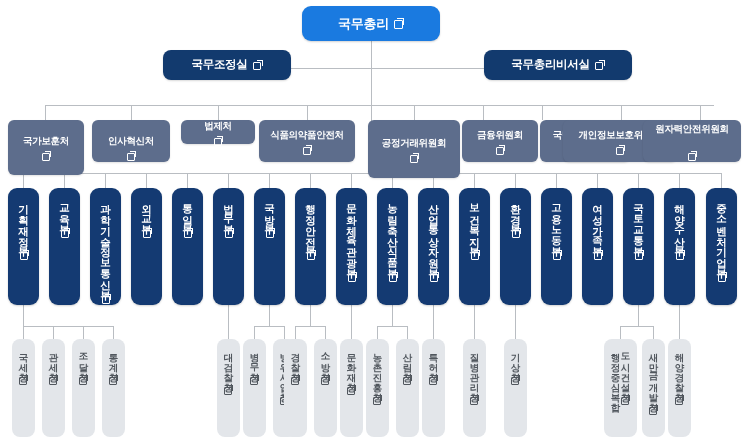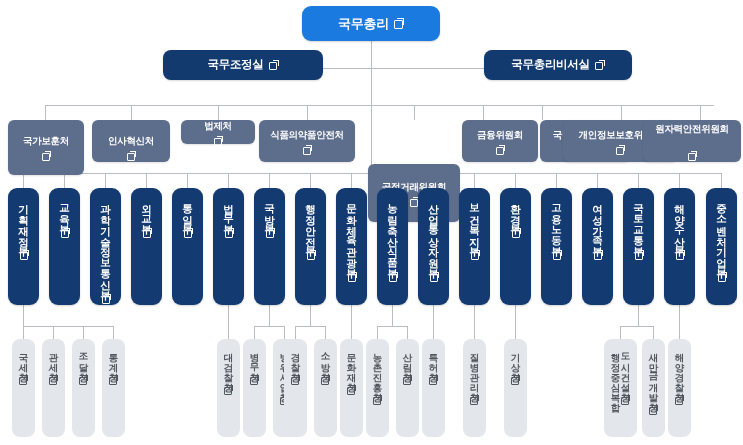--- a/index.html
+++ b/index.html
@@ -221,21 +221,21 @@
     <line x1="509" y1="68" x2="509" y2="50"></line>
   </svg>
 
   <div class="node lv-pm" style="left:302px;top:6px;width:138px;height:35px;">
     <span class="inline-row">
       <span>국무총리</span>
       <span class="ext"></span>
     </span>
   </div>
 
-  <div class="node lv-office" style="left:163px;top:50px;width:160px;height:30px;">
+  <div class="node lv-office" style="left:163px;top:50px;width:128px;height:30px;">
     <span class="inline-row">
       <span>국무조정실</span>
       <span class="ext"></span>
     </span>
   </div>
   <div class="node lv-office" style="left:484px;top:50px;width:148px;height:30px;">
     <span class="inline-row">
       <span>국무총리비서실</span>
       <span class="ext"></span>
     </span>
@@ -250,21 +250,21 @@
     <span class="ext vstack-icon"></span>
   </div>
   <div class="node lv-cheo" style="left:181px;top:120px;width:74px;height:24px;">
     <span>법제처</span>
     <span class="ext vstack-icon"></span>
   </div>
   <div class="node lv-cheo" style="left:259px;top:120px;width:96px;height:42px;">
     <span>식품의약품안전처</span>
     <span class="ext vstack-icon"></span>
   </div>
-  <div class="node lv-cheo" style="left:368px;top:120px;width:92px;height:58px;margin-top:44px;">
+  <div class="node lv-cheo" style="left:368px;top:120px;width:92px;height:58px;">
     <span>공정거래위원회</span>
     <span class="ext vstack-icon"></span>
   </div>
   <div class="node lv-cheo" style="left:462px;top:120px;width:76px;height:42px;">
     <span>금융위원회</span>
     <span class="ext vstack-icon"></span>
   </div>
   <div class="node lv-cheo" style="left:540px;top:120px;width:90px;height:42px;">
     <span>국민권익위원회</span>
     <span class="ext vstack-icon"></span>

